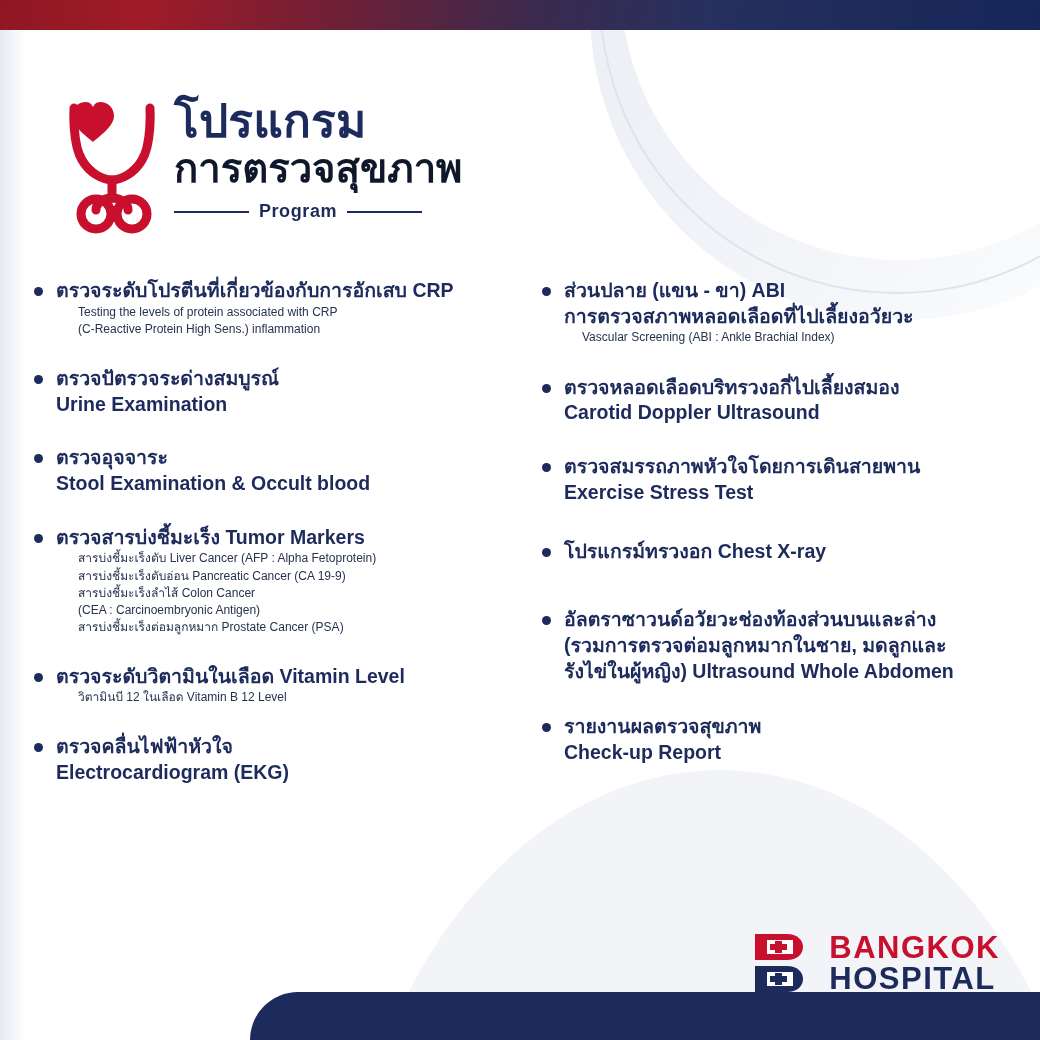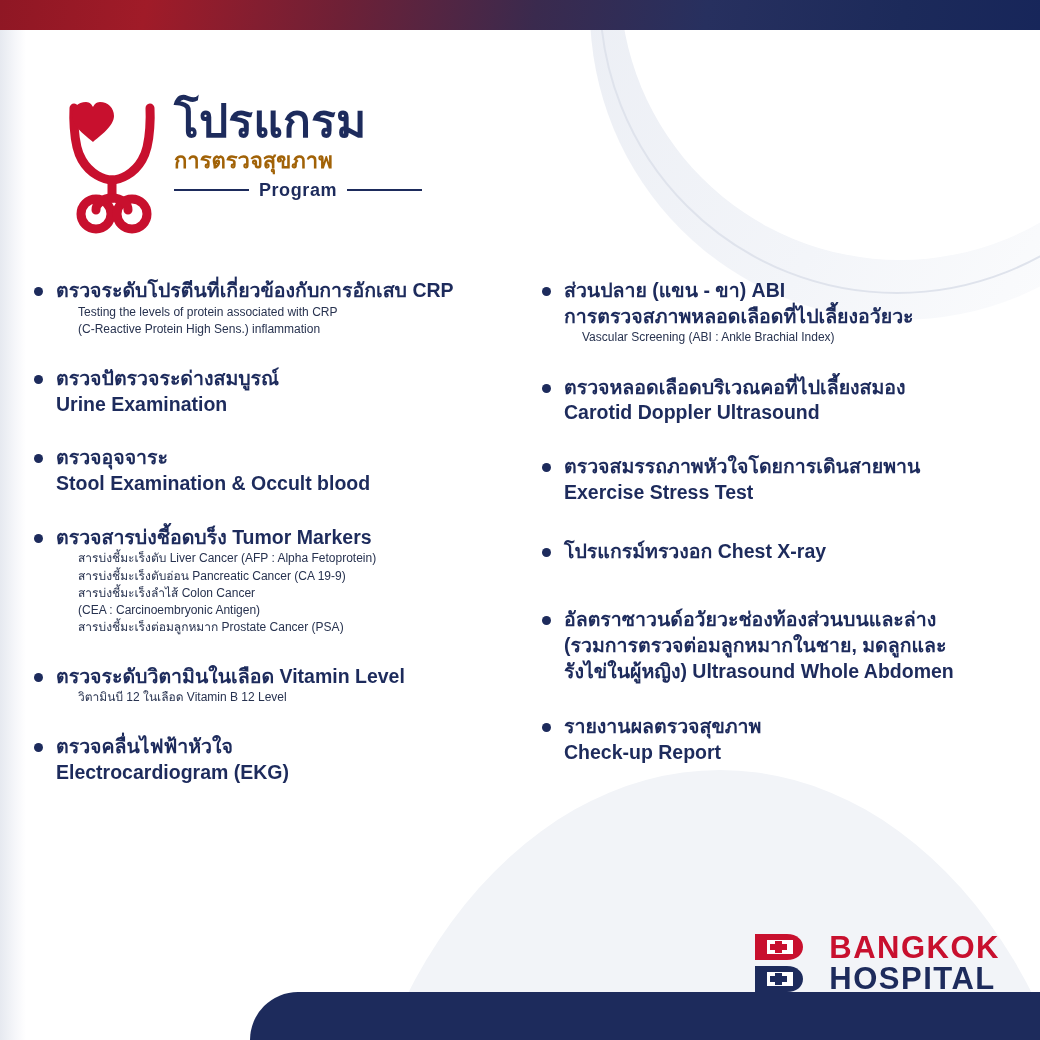--- a/index.html
+++ b/index.html
@@ -110,25 +110,26 @@
     padding-top: 6px;
   }
   .title-th-1 {
     font-size: 46px;
     font-weight: bold;
     color: #1d2b5c;
     line-height: 1.04;
     letter-spacing: 0.2px;
   }
   .title-th-2 {
-    font-size: 22px;
-    font-weight: bold;
-    color: #a16207;
+    font-size: 40px;
+    font-weight: bold;
+    color: #0f172a;
     line-height: 1.18;
     margin-top: 2px;
+    font-family: Liberation Mono, monospace;
   }
   .title-en-row {
     display: flex;
     align-items: center;
     margin-top: 6px;
     width: 248px;
   }
   .title-rule {
     flex: 1;
     height: 2px;
@@ -281,21 +282,21 @@
         </div>
 
         <div class="item">
           <span class="bullet"></span>
           <div class="item-head">ตรวจอุจจาระ</div>
           <div class="sub-bold">Stool Examination &amp; Occult blood</div>
         </div>
 
         <div class="item">
           <span class="bullet"></span>
-          <div class="item-head">ตรวจสารบ่งชี้อดบร็ง Tumor Markers</div>
+          <div class="item-head">ตรวจสารบ่งชี้มะเร็ง Tumor Markers</div>
           <div class="sub-light">สารบ่งชี้มะเร็งตับ Liver Cancer (AFP : Alpha Fetoprotein)</div>
           <div class="sub-light">สารบ่งชี้มะเร็งตับอ่อน Pancreatic Cancer (CA 19-9)</div>
           <div class="sub-light">สารบ่งชี้มะเร็งลำไส้ Colon Cancer</div>
           <div class="sub-light">(CEA : Carcinoembryonic Antigen)</div>
           <div class="sub-light">สารบ่งชี้มะเร็งต่อมลูกหมาก Prostate Cancer (PSA)</div>
         </div>
 
         <div class="item">
           <span class="bullet"></span>
           <div class="item-head">ตรวจระดับวิตามินในเลือด Vitamin Level</div>
@@ -314,21 +315,21 @@
 
         <div class="item">
           <span class="bullet"></span>
           <div class="item-head">ส่วนปลาย (แขน - ขา) ABI</div>
           <div class="item-head">การตรวจสภาพหลอดเลือดที่ไปเลี้ยงอวัยวะ</div>
           <div class="sub-light">Vascular Screening (ABI : Ankle Brachial Index)</div>
         </div>
 
         <div class="item">
           <span class="bullet"></span>
-          <div class="item-head">ตรวจหลอดเลือดบริเวณคอที่ไปเลี้ยงสมอง</div>
+          <div class="item-head">ตรวจหลอดเลือดบริทรวงอกี่ไปเลี้ยงสมอง</div>
           <div class="sub-bold">Carotid Doppler Ultrasound</div>
         </div>
 
         <div class="item">
           <span class="bullet"></span>
           <div class="item-head">ตรวจสมรรถภาพหัวใจโดยการเดินสายพาน</div>
           <div class="sub-bold">Exercise Stress Test</div>
         </div>
 
         <div class="item" style="margin-bottom:42px;margin-top:34px;">

